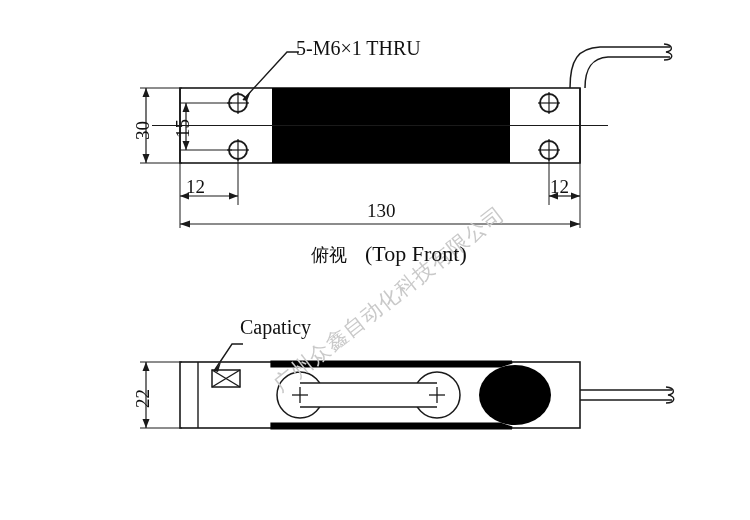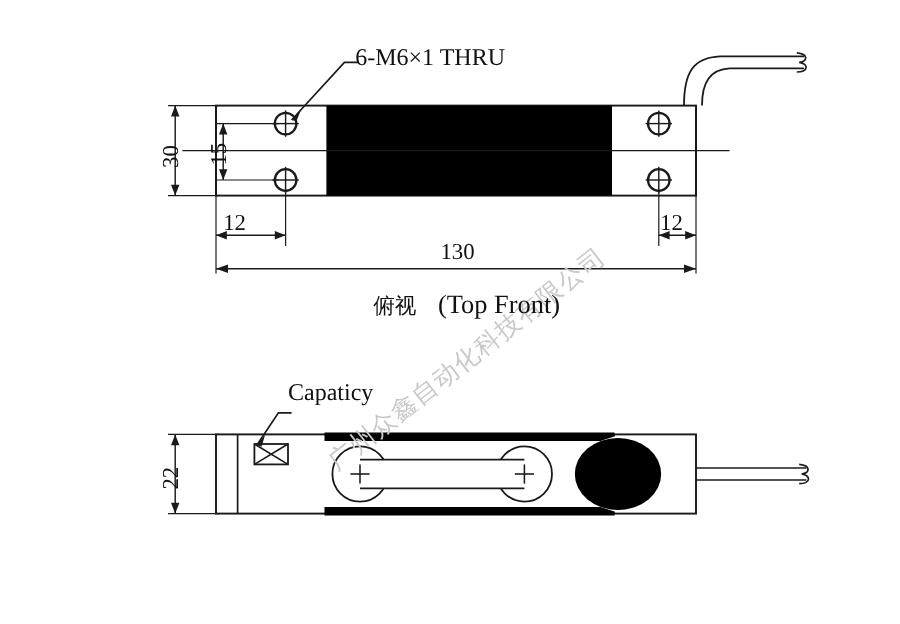--- a/index.html
+++ b/index.html
@@ -217,21 +217,21 @@
         <line x1="140" y1="428" x2="182" y2="428" stroke="#1a1a1a" stroke-width="1"></line>
       </g>
 
     </g>
   </svg>
 
   <div class="label-layer">
 
     <div class="watermark" style="left:285px; top:370px;">广州众鑫自动化科技有限公司</div>
 
-    <div class="txt note-text" style="left:296px; top:38px;">6-M6×1 THRU</div>
+    <div class="txt note-text" style="left:296px; top:38px;">5-M6×1 THRU</div>
 
     <div class="txt dim-num dim-vert" style="left:133px; top:140px;">30</div>
 
     <div class="txt dim-num dim-vert" style="left:173px; top:138px;">15</div>
 
     <div class="txt dim-num" style="left:186px; top:177px;">12</div>
 
     <div class="txt dim-num" style="left:550px; top:177px;">12</div>
 
     <div class="txt dim-num" style="left:367px; top:201px;">130</div>

